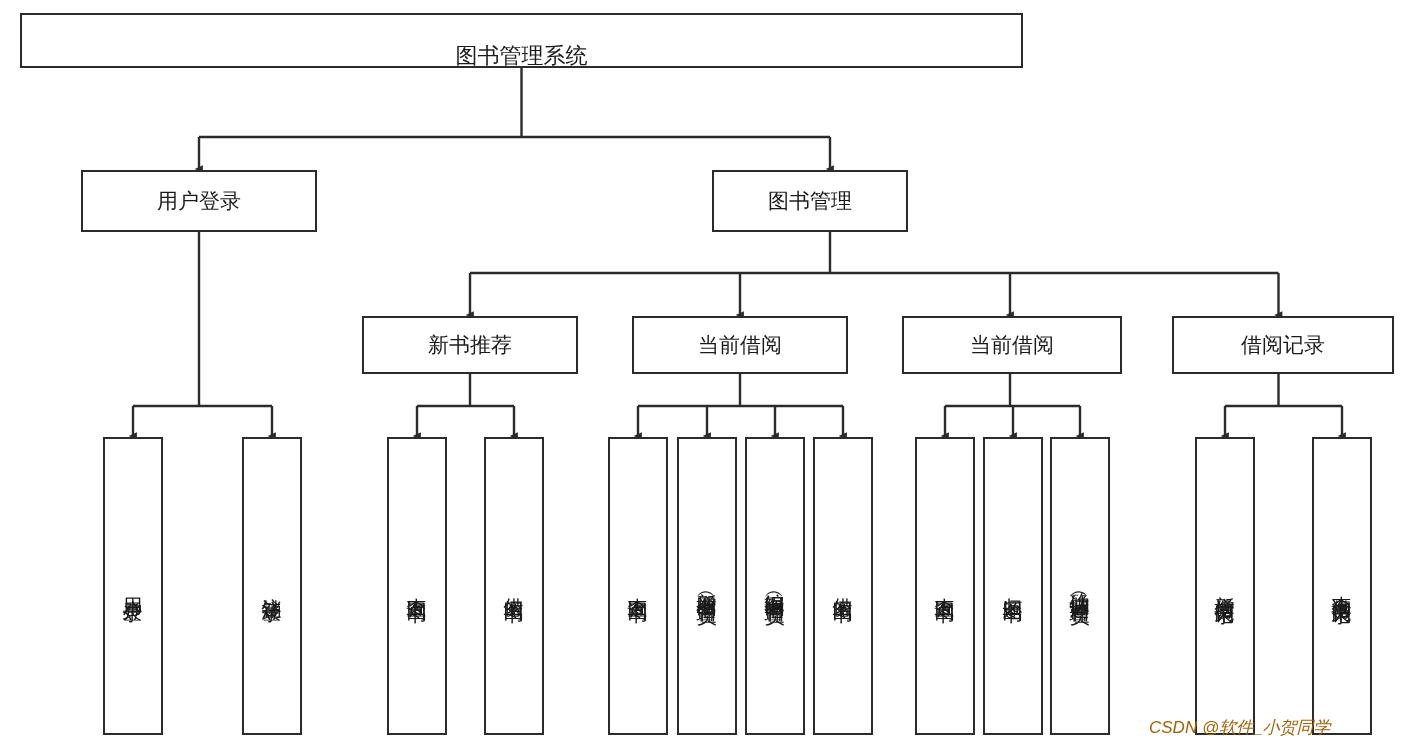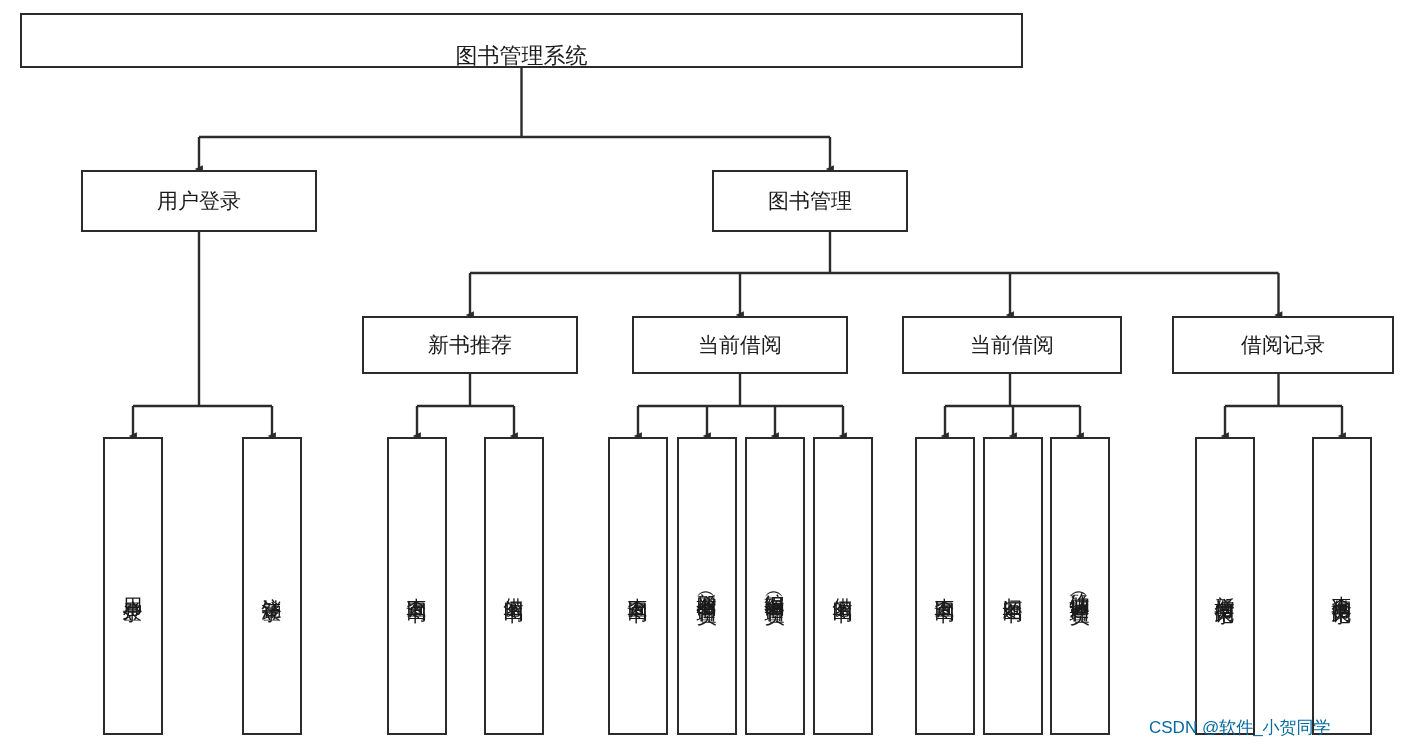--- a/index.html
+++ b/index.html
@@ -170,14 +170,14 @@
         <span class="label">确认归还（管理员）</span>
       </div>
       <div class="node vertical" style="left: 1195px; top: 437px; width: 60px; height: 298px;">
         <span class="label">新增借阅记录</span>
       </div>
       <div class="node vertical" style="left: 1312px; top: 437px; width: 60px; height: 298px;">
         <span class="label">查询借阅记录</span>
       </div>
     </div>
 
-  <div class="watermark" style="left: 1149px; top: 716px; color: #0369a1;">CSDN @软件_小贺同学</div>
+  <div class="watermark" style="left: 1149px; top: 716px; color: #a16207; font-style: italic;">CSDN @软件_小贺同学</div>
 </div>
 
 </body></html>

